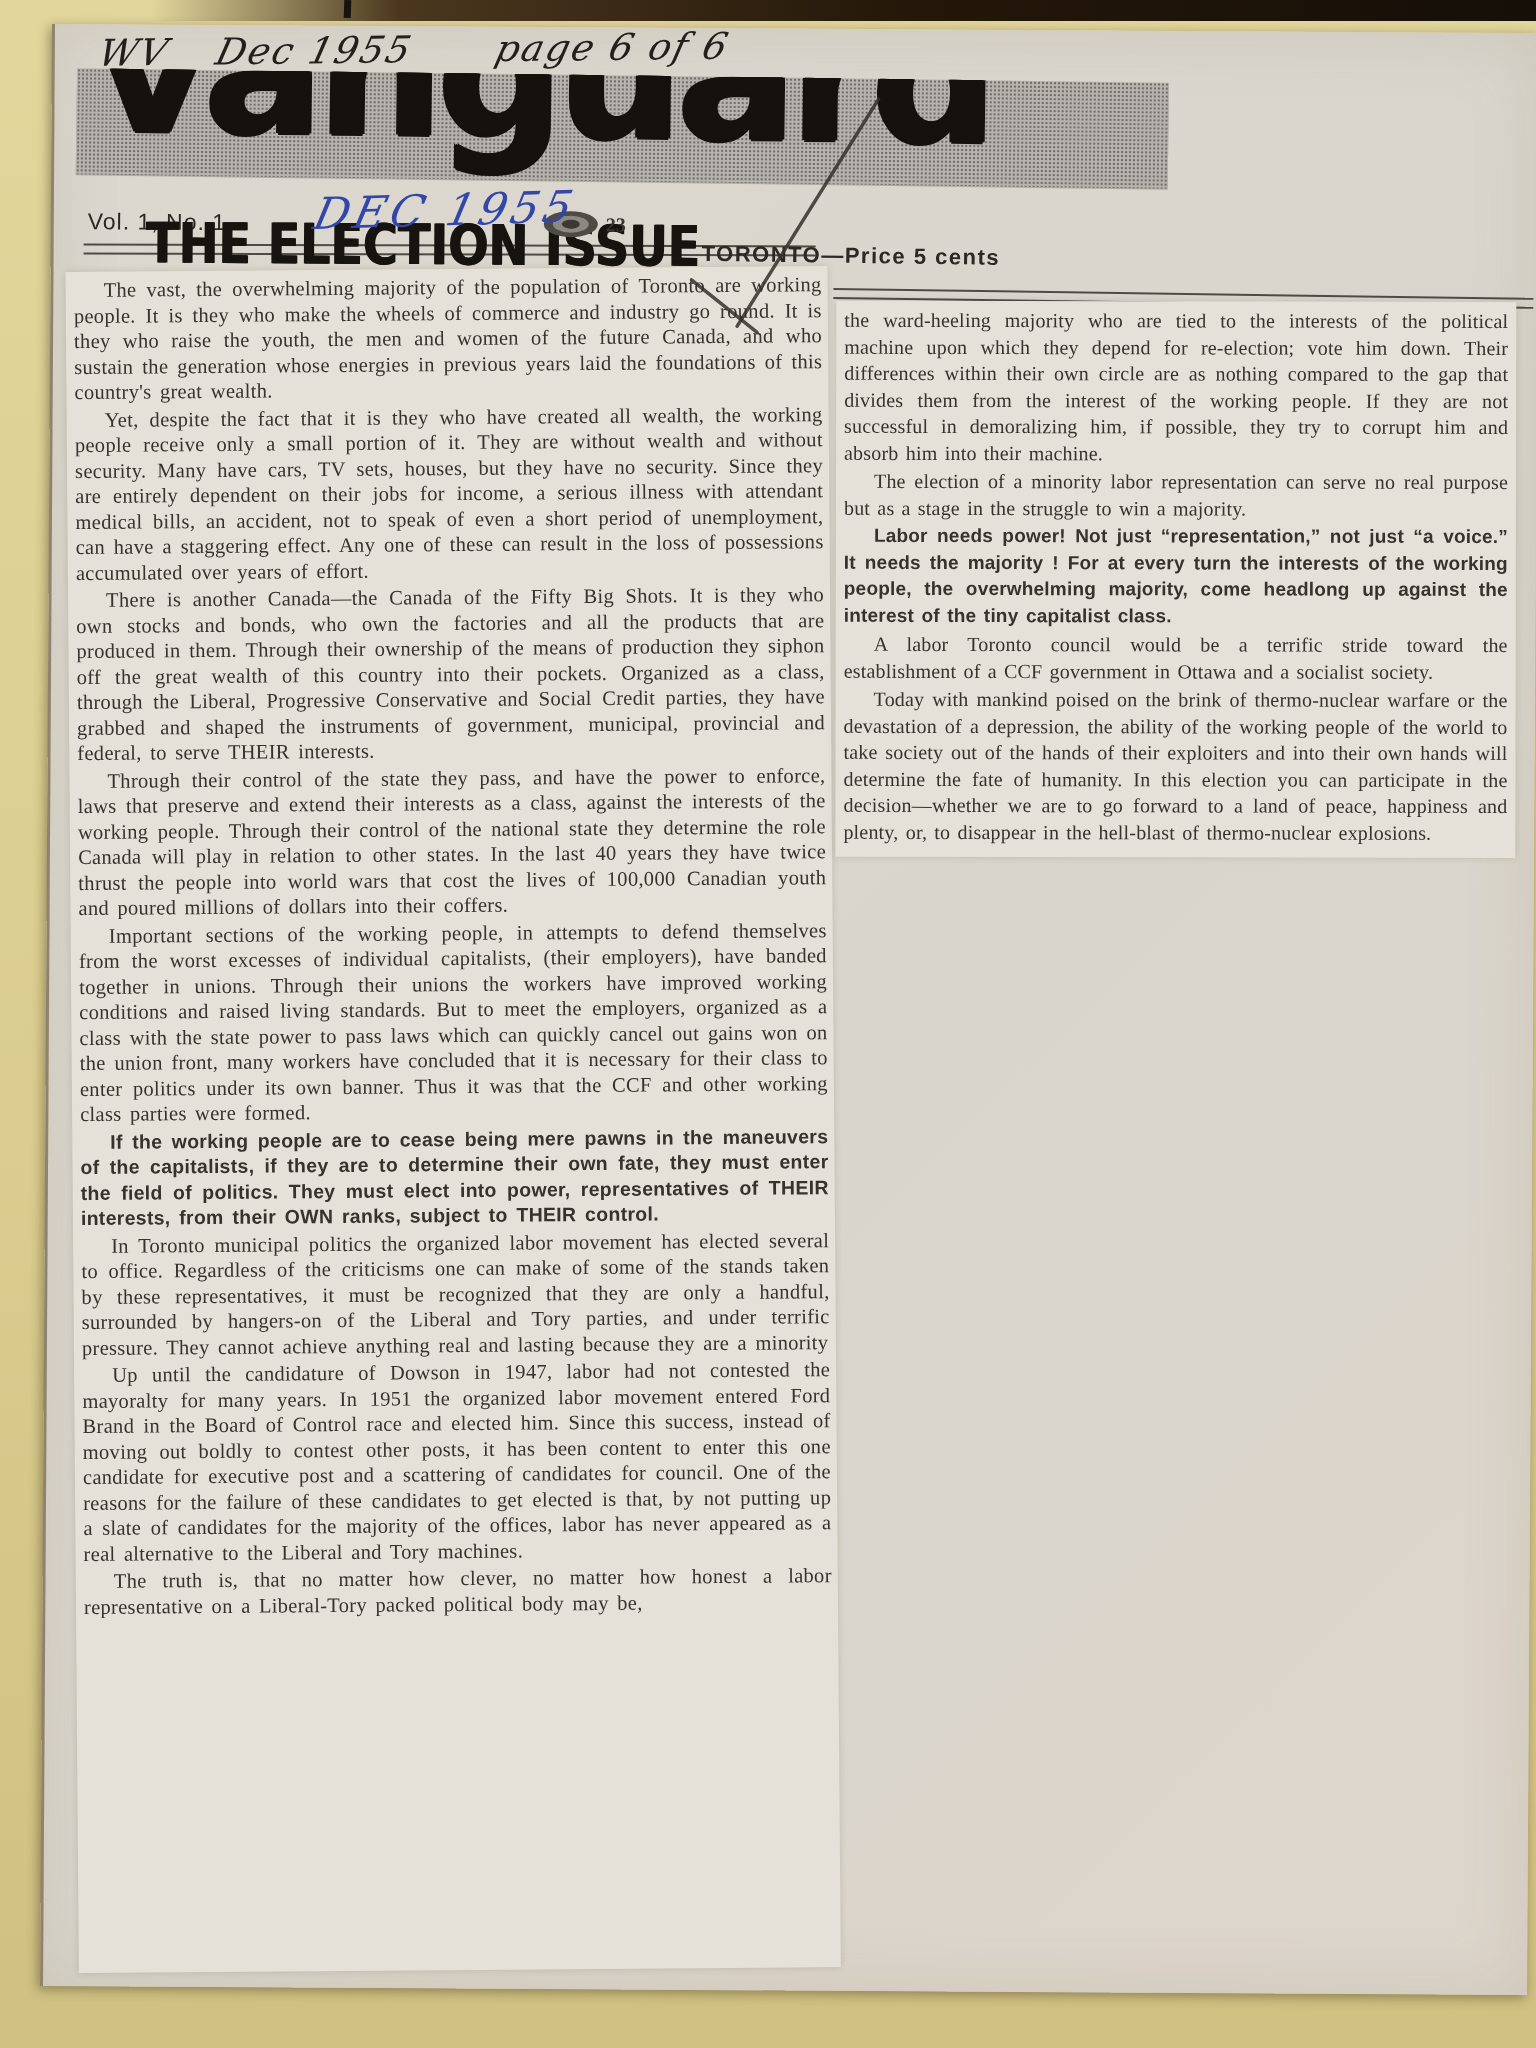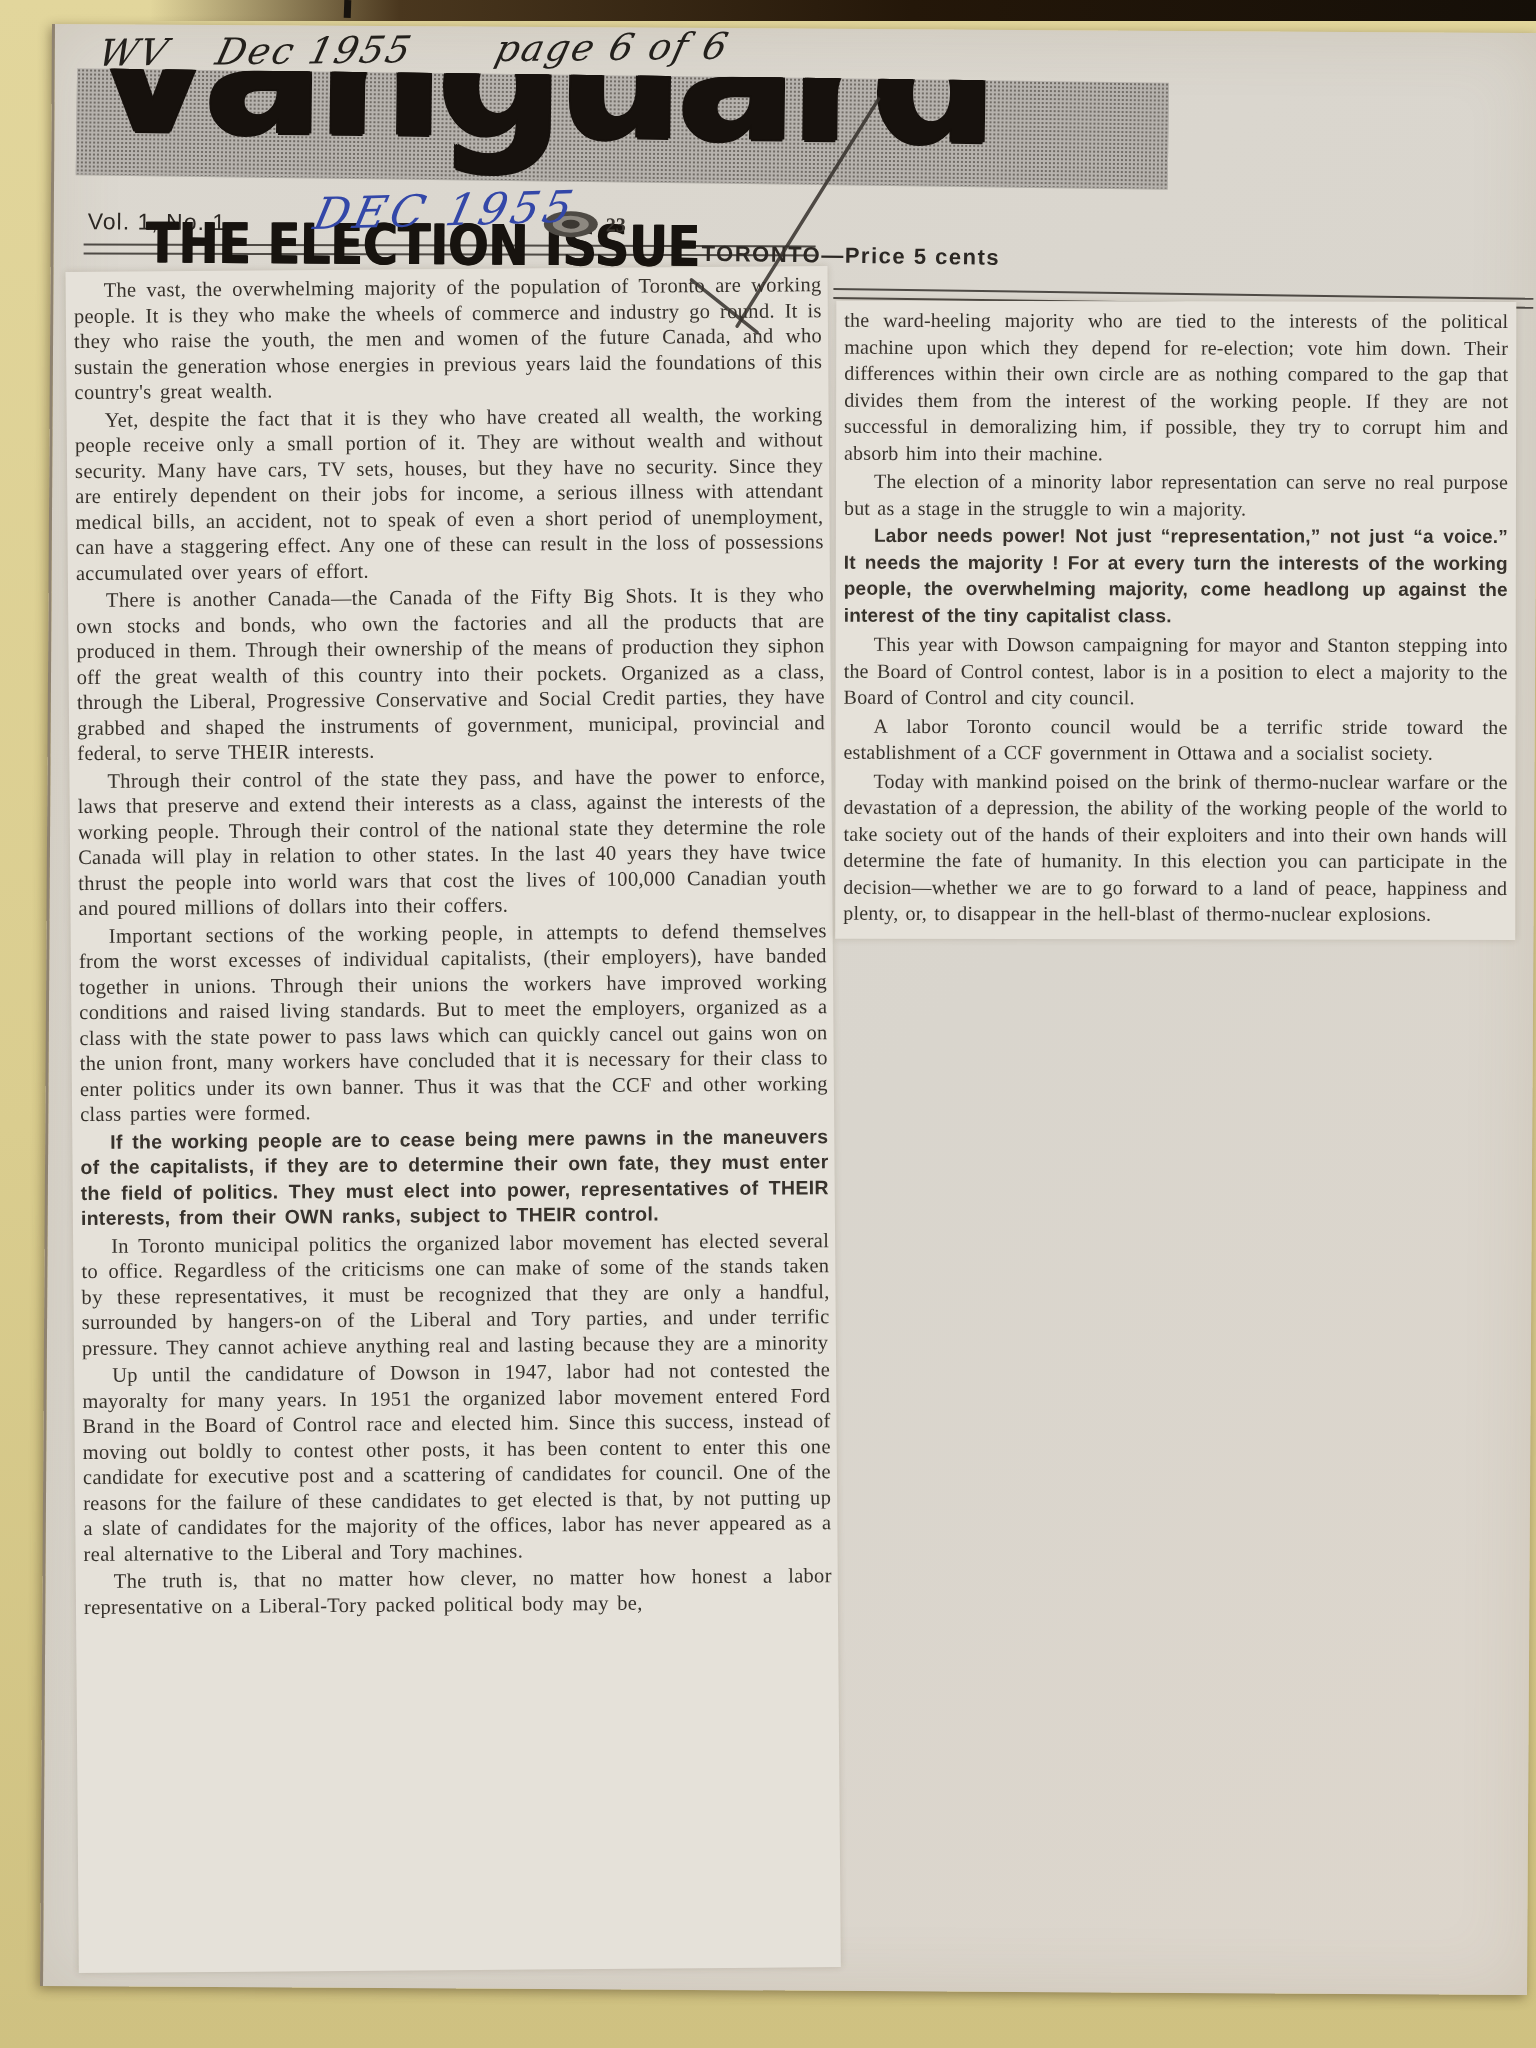--- a/index.html
+++ b/index.html
@@ -114,19 +114,18 @@
       <p class="bold-para">If the working people are to cease being mere pawns in the maneuvers of the capitalists, if they are to determine their own fate, they must enter the field of politics. They must elect into power, representatives of THEIR interests, from their OWN ranks, subject to THEIR control.</p>
       <p>In Toronto municipal politics the organized labor movement has elected several to office. Regardless of the criticisms one can make of some of the stands taken by these representatives, it must be recognized that they are only a handful, surrounded by hangers-on of the Liberal and Tory parties, and under terrific pressure. They cannot achieve anything real and lasting because they are a minority</p>
       <p>Up until the candidature of Dowson in 1947, labor had not contested the mayoralty for many years. In 1951 the organized labor movement entered Ford Brand in the Board of Control race and elected him. Since this success, instead of moving out boldly to contest other posts, it has been content to enter this one candidate for executive post and a scattering of candidates for council. One of the reasons for the failure of these candidates to get elected is that, by not putting up a slate of candidates for the majority of the offices, labor has never appeared as a real alternative to the Liberal and Tory machines.</p>
       <p>The truth is, that no matter how clever, no matter how honest a labor representative on a Liberal-Tory packed political body may be,</p>
     </div>
 
     <div class="col col-right">
       <p class="cont">the ward-heeling majority who are tied to the interests of the political machine upon which they depend for re-election; vote him down. Their differences within their own circle are as nothing compared to the gap that divides them from the interest of the working people. If they are not successful in demoralizing him, if possible, they try to corrupt him and absorb him into their machine.</p>
       <p>The election of a minority labor representation can serve no real purpose but as a stage in the struggle to win a majority.</p>
       <p class="bold-para">Labor needs power! Not just “representation,” not just “a voice.” It needs the majority ! For at every turn the interests of the working people, the overwhelming majority, come headlong up against the interest of the tiny capitalist class.</p>
-      <p>This year with Dowson campaigning for mayor and Stanton stepping into the Board of Control contest, labor is in a position to elect a majority to the Board of Control and city council.</p>
       <p>A labor Toronto council would be a terrific stride toward the establishment of a CCF government in Ottawa and a socialist society.</p>
       <p>Today with mankind poised on the brink of thermo-nuclear warfare or the devastation of a depression, the ability of the working people of the world to take society out of the hands of their exploiters and into their own hands will determine the fate of humanity. In this election you can participate in the decision—whether we are to go forward to a land of peace, happiness and plenty, or, to disappear in the hell-blast of thermo-nuclear explosions.</p>
     </div>
 
   </div>
 </div>
 
 </body></html>

